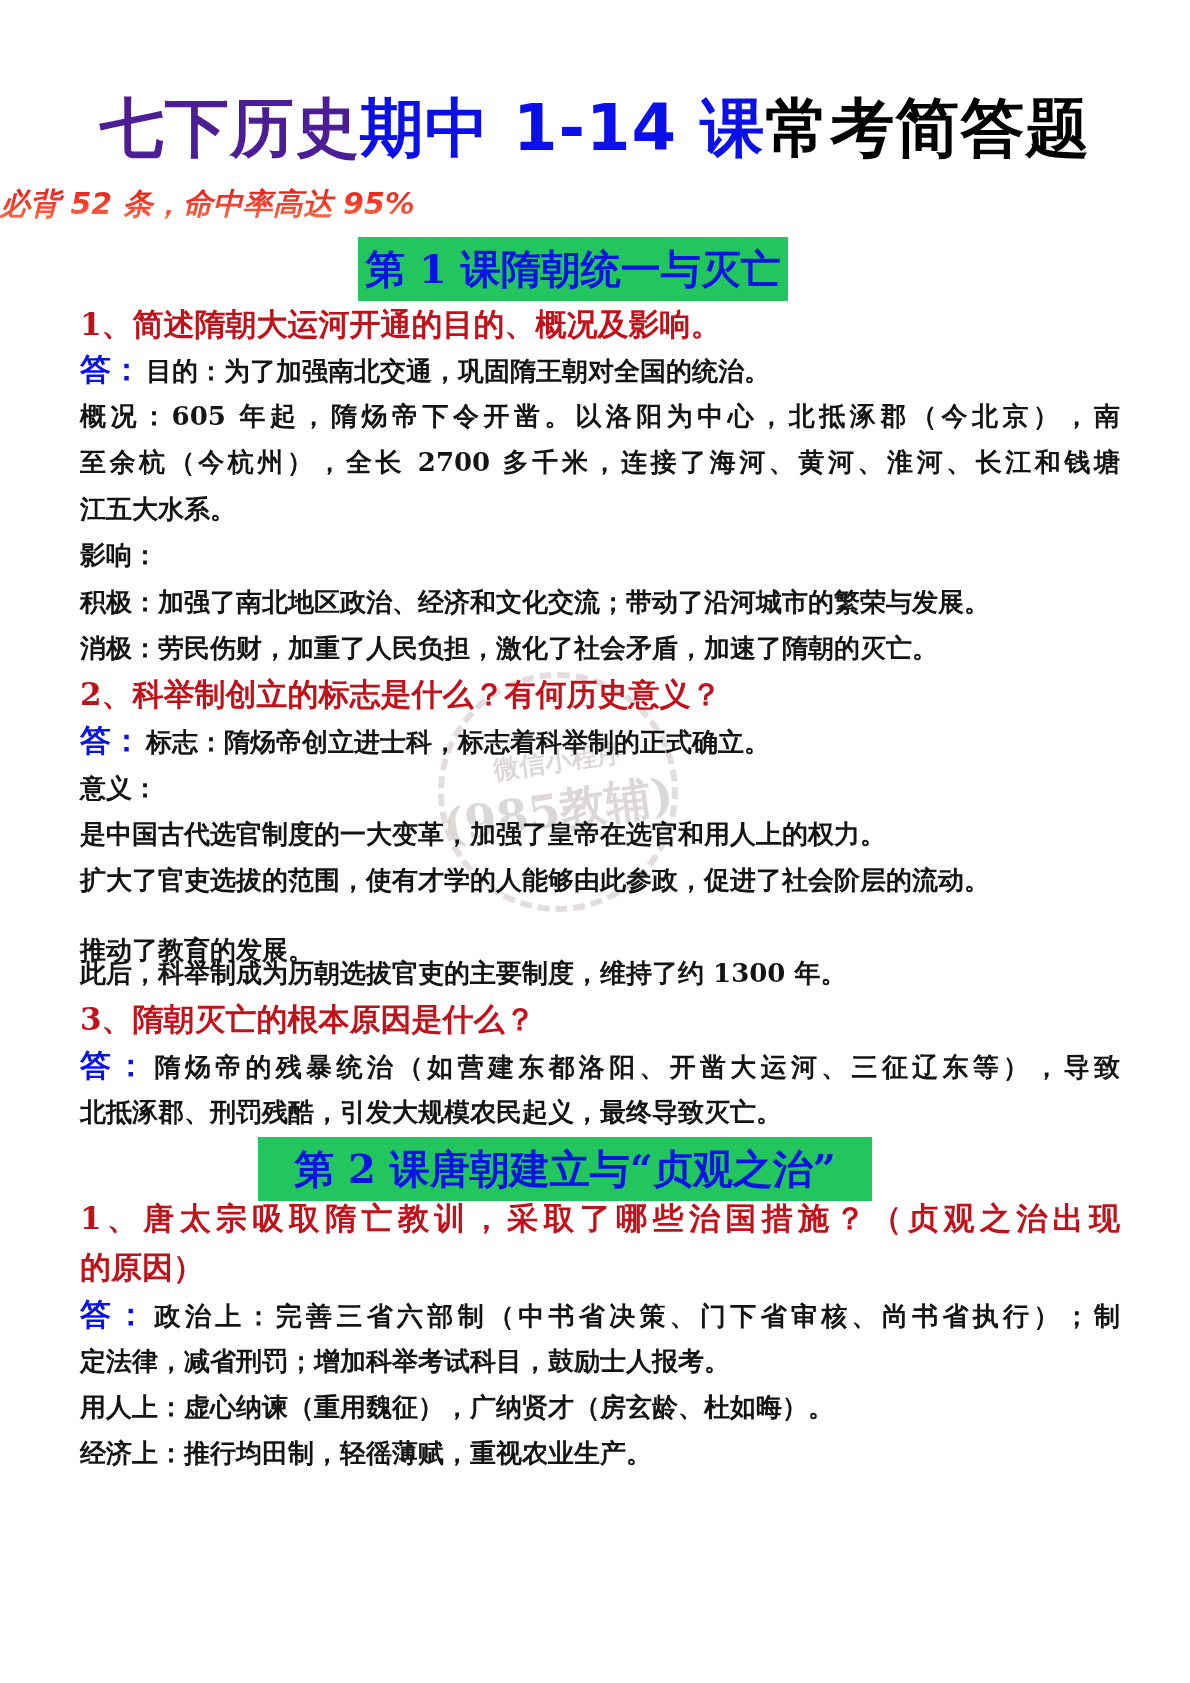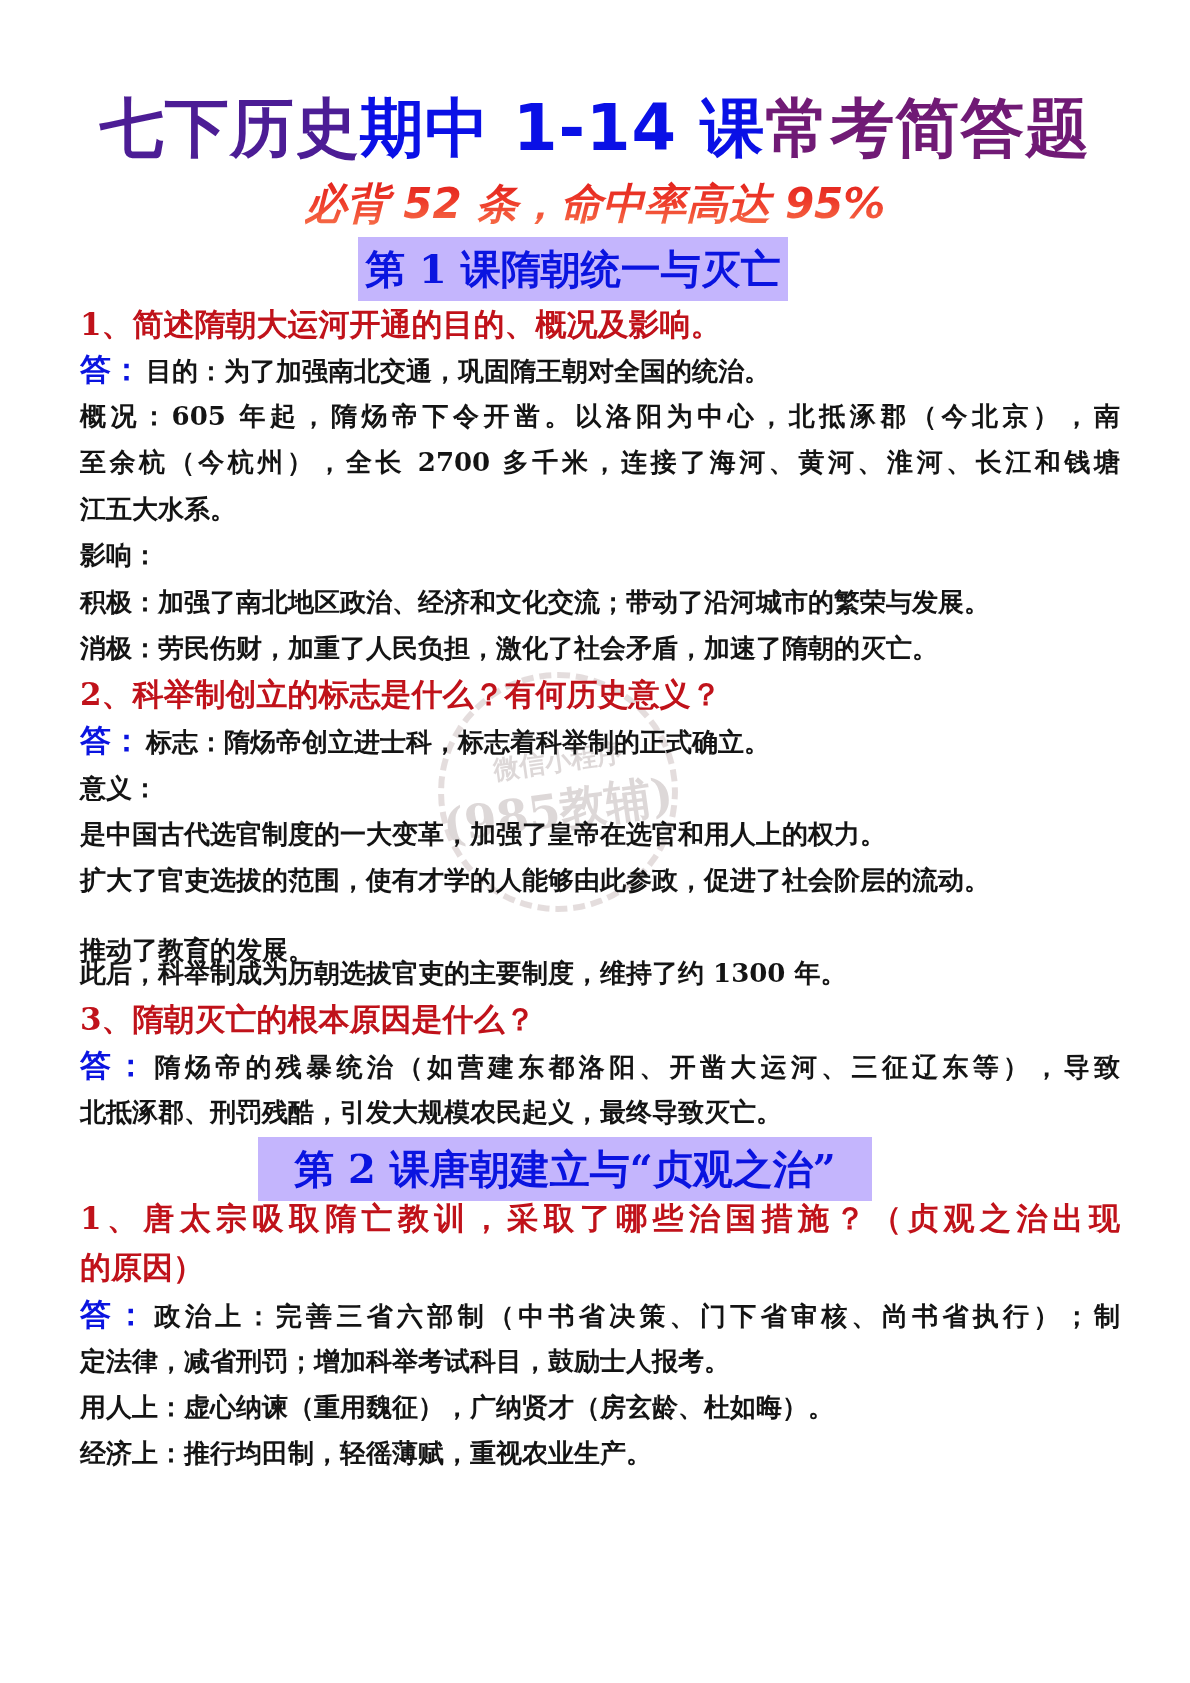--- a/index.html
+++ b/index.html
@@ -28,43 +28,42 @@
     text-align: center;
     font-family: "DejaVu Sans", "Liberation Sans", sans-serif;
     font-weight: 900;
     font-size: 64px;
     line-height: 80px;
     letter-spacing: 1px;
     white-space: nowrap;
   }
   .title .t-black { color: #4c1d95; }
   .title .t-blue { color: #0a10e6; }
-  .title .t-green { color: #701a75; }
+  .title .t-green { color: #000000; }
   .subtitle {
     position: absolute;
     left: 0; right: 0;
     top: 176px;
-    text-align: center;
     font-family: "DejaVu Sans", "Liberation Sans", sans-serif;
     font-weight: 900;
     font-style: italic;
-    font-size: 42px;
+    font-size: 30px;
     line-height: 56px;
     white-space: nowrap;
   }
   .subtitle span {
     background: linear-gradient(180deg, #e0201c 0%, #ee3b2a 45%, #f7714a 100%);
     -webkit-background-clip: text;
     background-clip: text;
     color: transparent;
     text-shadow: none;
   }
   .section-header {
     position: absolute;
-    background: #c4b5fd;
+    background: #22c55e;
     color: #0a14e0;
     font-family: "DejaVu Serif", "Liberation Serif", serif;
     font-weight: bold;
     font-size: 40px;
     text-align: center;
     white-space: nowrap;
     box-sizing: border-box;
   }
   .sh1 { left: 358px; top: 237px; width: 430px; height: 64px; line-height: 64px; }
   .sh2 { left: 258px; top: 1137px; width: 614px; height: 64px; line-height: 64px; }

